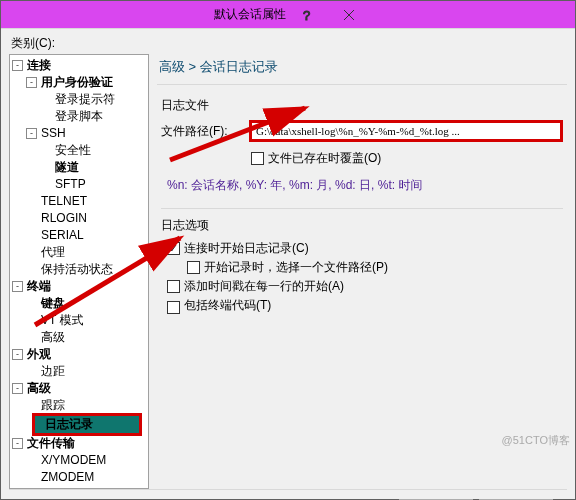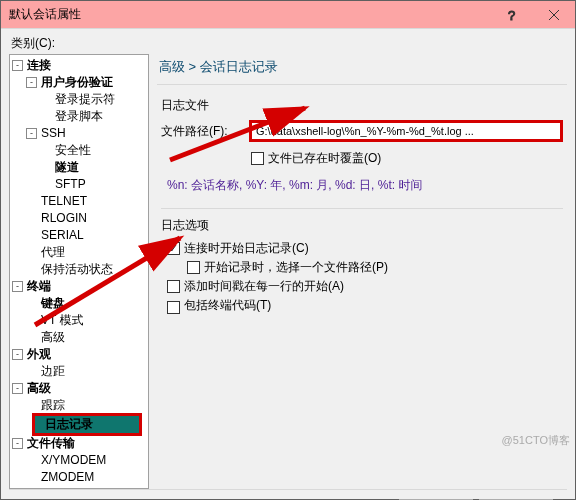--- a/index.html
+++ b/index.html
@@ -8,22 +8,22 @@
     width: 576px;
     height: 500px;
     font-family: "Microsoft YaHei", "SimSun", Tahoma, sans-serif;
     font-size: 12px;
     background: #fff;
     overflow: hidden;
     position: relative;
   }
   .window { border: 1px solid #5f5f5f; width: 576px; height: 500px; background: #f0f0f0; display: flex; flex-direction: column; }
   .titlebar {
-    height: 28px; background: #fca5a5; display: flex; align-items: center;
-    justify-content: space-between; padding: 0 0 0 8px; border-bottom: 1px solid #d9d9d9;
+    height: 28px; background: #d946ef; display: flex; align-items: center;
+    justify-content: center; padding: 0 0 0 8px; border-bottom: 1px solid #d9d9d9;
   }
   .titlebar .title { font-size: 12px; }
   .titlebar .buttons { display: flex; }
   .titlebar .btn { width: 42px; height: 28px; display:flex; align-items:center; justify-content:center; }
   .titlebar .btn svg { stroke:#333; stroke-width:1; }
   .body { flex:1; display:flex; flex-direction:column; padding: 4px 8px 8px 8px; }
   .cat-label { margin: 2px 0 2px 2px; }
   .main-row { flex:1; display:flex; gap:8px; min-height:0; }
   .tree-wrap { width: 140px; border:1px solid #a0a0a0; background:#fff; overflow:auto; padding:2px 0; }
   .tree ul { list-style:none; margin:0; padding-left:14px; }
@@ -33,21 +33,21 @@
   .toggle { width:11px; height:11px; border:1px solid #888; display:inline-flex; align-items:center; justify-content:center; font-size:9px; line-height:9px; margin-right:2px; color:#333; background:#fff; }
   .toggle.blank { border:none; background:transparent; }
   .node-label.bold { font-weight:bold; }
   .hl-red { border:3px solid #d40000; padding:0 10px; margin:-1px 0; display:inline-block; min-width: 110px; background:#0f766e; }
   .right { flex:1; display:flex; flex-direction:column; min-width:0; }
   .breadcrumb { color:#0c4a6e; font-size:13px; padding:4px 2px 8px 2px; border-bottom:1px solid #d9d9d9; }
   .panel { flex:1; padding:8px 4px; overflow:hidden; position:relative; }
   .section-title { margin:4px 0 6px 0; }
   .field-row { display:flex; align-items:center; gap:8px; margin-bottom:8px; }
   .field-row .lbl { width:80px; }
-  .path-input { flex:1; border:3px solid #d40000; background:#fff; padding:2px 4px; font-size:11px; overflow:hidden; white-space:nowrap; text-overflow:ellipsis; }
+  .path-input { flex:1; border:3px solid #d40000; background:#fff; padding:2px 4px; font-size:11px; overflow:hidden; white-space:nowrap; text-overflow:ellipsis;font-family:Liberation Serif, serif; }
   .chk-row { display:flex; align-items:center; gap:4px; margin:2px 0 2px 90px; }
   .chk { width:13px; height:13px; border:1px solid #333; display:inline-flex; align-items:center; justify-content:center; font-size:11px; background:#fff; }
   .chk.checked::after { content:"✓"; font-size:11px; color:#000; }
   .hint { color:#4c1d95; margin:10px 0 14px 6px; }
   .arrow-svg { position:absolute; pointer-events:none; }
   .arrow1 { left:165px; top:100px; width:160px; height:70px; }
   .arrow2 { left:25px; top:230px; width:170px; height:100px; }
   .footer { height:40px; display:flex; justify-content:flex-end; align-items:center; gap:6px; padding-right:14px; border-top:1px solid #d9d9d9; }
   .push-btn { width:74px; height:22px; border:1px solid #adadad; background:#e1e1e1; font-size:12px; display:flex; align-items:center; justify-content:center; cursor:pointer; }
   .watermark { position:absolute; right:6px; bottom:52px; color:#aaa; font-size:11px; }

